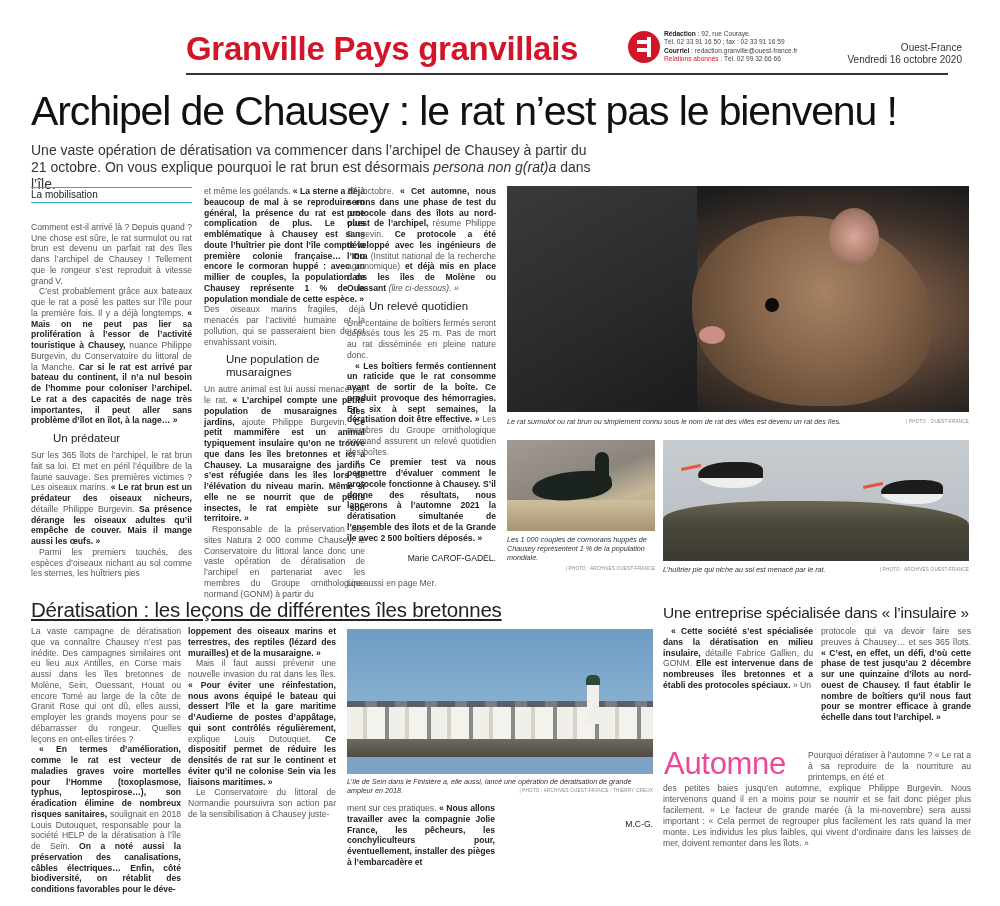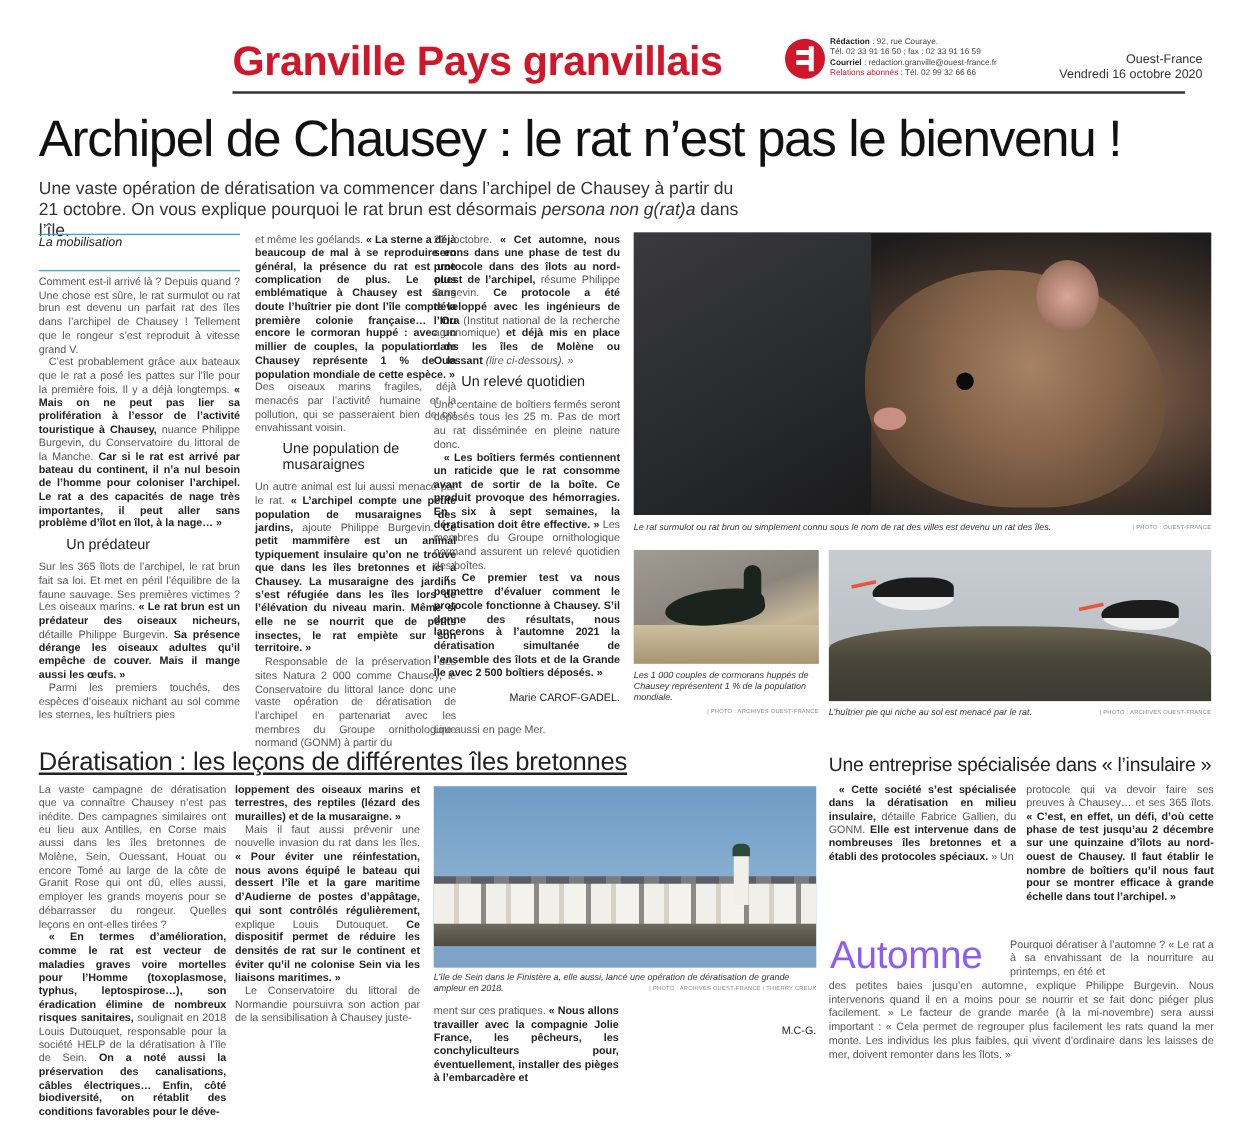--- a/index.html
+++ b/index.html
@@ -22,21 +22,21 @@
   .headline { left: 31px; top: 88px; font-size: 41px; letter-spacing: -1.1px; color: #111; white-space: nowrap; font-weight: normal; }
   .chapo { left: 31px; top: 142px; width: 560px; font-size: 14px; line-height: 17px; color: #333; }
   .chapo i { font-style: italic; }
 
   
   .col { font-size: 8.6px; line-height: 10.75px; color: #555; text-align: justify; }
   .col p { text-indent: 8px; }
   .col p.noind { text-indent: 0; }
   .col b { color: #222; font-weight: bold; margin-top: 14px; }
   .col .sub { font-size: 11.5px; color: #222; text-align: left; margin: 6px 0 5px 22px; line-height: 13px; }
-  .kicker { font-size: 10px; color: #222; border-top: 1.5px solid #37a8c8; border-bottom: 1.5px solid #37a8c8; padding: 2px 0 15px; margin-bottom: 3px; font-style: italic; }
+  .kicker { font-size: 10px; color: #222; border-top: 1.5px solid #37a8c8; border-bottom: 1.5px solid #37a8c8; padding: 2px 0 1px; margin-bottom: 19px; }
   .signature { text-align: right; color: #222; margin-top: 10px; }
   .see-also { margin-top: 14px; }
 
   
   .photo { overflow: hidden; }
   .rat-photo { left: 507px; top: 186px; width: 462px; height: 226px;
     background: radial-gradient(ellipse 55% 60% at 72% 55%, #8a6a52 0%, #6e5240 35%, #3c3028 70%, #1d1c1d 100%); }
   .rat-photo .rock { position:absolute; left:0; top:0; width:190px; height:226px; background: linear-gradient(150deg,#3a3a3c 0%,#28292b 60%,#1b1b1c 100%); }
   .rat-photo .head { position:absolute; left:185px; top:30px; width:240px; height:190px; border-radius: 45% 55% 40% 50%; background: radial-gradient(circle at 55% 40%, #a78264 0%, #86654b 40%, #5d4532 80%); }
   .rat-photo .ear { position:absolute; left:322px; top:22px; width:50px; height:58px; border-radius:50%; background: radial-gradient(circle at 50% 50%, #d9a79a 0%, #a87b6a 60%, #6f5343 100%); }
@@ -60,21 +60,21 @@
   .sein-photo { left: 347px; top: 629px; width: 306px; height: 145px; background: linear-gradient(180deg,#6f9cc4 0%,#86aed0 50%,#86aed0 60%,#6e98bf 80%,#6f97c0 100%); }
   .sein-photo .town { position:absolute; left:0; top:78px; width:306px; height:34px; background: repeating-linear-gradient(90deg,#f1efe9 0 16px,#d6d2c8 16px 20px,#f4f2ed 20px 38px,#8c8a86 38px 42px); }
   .sein-photo .roofs { position:absolute; left:0; top:72px; width:306px; height:8px; background: repeating-linear-gradient(90deg,#5b5e66 0 18px,#7a7c80 18px 30px); }
   .sein-photo .quay { position:absolute; left:0; top:110px; width:306px; height:18px; background: linear-gradient(180deg,#6e6a5e,#4f4a3f); }
   .sein-photo .light { position:absolute; left:240px; top:55px; width:12px; height:40px; background:#f0efe9; }
   .sein-photo .light::before { content:""; position:absolute; left:-1px; top:-9px; width:14px; height:10px; background:#2b4a3a; border-radius:5px 5px 0 0; }
   .sein-photo .sea { position:absolute; left:0; top:128px; width:306px; height:17px; background:#7ea3c6; }
 
   
   .sec-title { font-size: 20.5px; color: #222; white-space: nowrap; letter-spacing: -0.2px; }
-  .automne { left: 664px; top: 746px; font-size: 31px; color: #8b5cf6; letter-spacing: -0.3px; }
+  .automne { left: 664px; top: 746px; font-size: 31px; color: #ec4899; letter-spacing: -0.3px; }
   .encadre { font-size: 8.6px; line-height: 11px; color: #555; text-align: justify; }
 </style>
 </head>
 <body>
 
 <div class="abs folio-title">Granville Pays granvillais</div>
 <div class="abs logo">
     <span class="stem"></span>
   </div>
 <div class="abs contact">
@@ -187,14 +187,14 @@
 
 <div class="abs sec-title" style="left:663px; top:604px; font-size:15.5px;">Une entreprise spécialisée dans « l’insulaire »</div>
 <div class="abs col" style="left:663px; top:626px; width:150px;">
   <p><b>« Cette société s’est spécialisée dans la dératisation en milieu insulaire,</b><span> détaille Fabrice Gallien, du GONM. </span><b>Elle est intervenue dans de nombreuses îles bretonnes et a établi des protocoles spéciaux.</b><span> » Un</span></p>
 </div>
 <div class="abs col" style="left:821px; top:626px; width:150px;">
   <p class="noind"><span>protocole qui va devoir faire ses preuves à Chausey… et ses 365 îlots. </span><b>« C’est, en effet, un défi, d’où cette phase de test jusqu’au 2 décembre sur une quinzaine d’îlots au nord-ouest de Chausey. Il faut établir le nombre de boîtiers qu’il nous faut pour se montrer efficace à grande échelle dans tout l’archipel. »</b></p>
 </div>
 
 <div class="abs automne">Automne</div>
-<div class="abs encadre" style="left:808px; top:750px; width:163px;">Pourquoi dératiser à l’automne ? « Le rat a à sa envahissant de la nourriture au printemps, en été et</div>
+<div class="abs encadre" style="left:808px; top:750px; width:163px;">Pourquoi dératiser à l’automne ? « Le rat a à sa reproduire de la nourriture au printemps, en été et</div>
 <div class="abs encadre" style="left:663px; top:783px; width:308px;">des petites baies jusqu’en automne, explique Philippe Burgevin. Nous intervenons quand il en a moins pour se nourrir et se fait donc piéger plus facilement. » Le facteur de grande marée (à la mi-novembre) sera aussi important : « Cela permet de regrouper plus facilement les rats quand la mer monte. Les individus les plus faibles, qui vivent d’ordinaire dans les laisses de mer, doivent remonter dans les îlots. »</div>
 
 </body></html>

